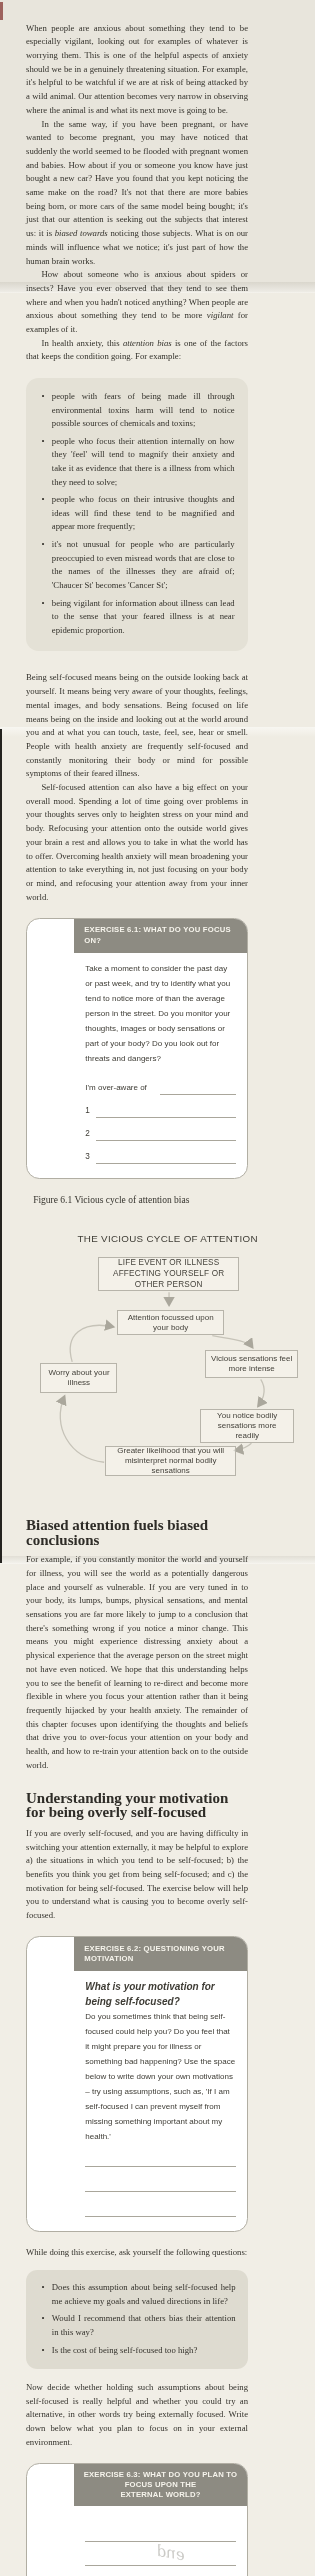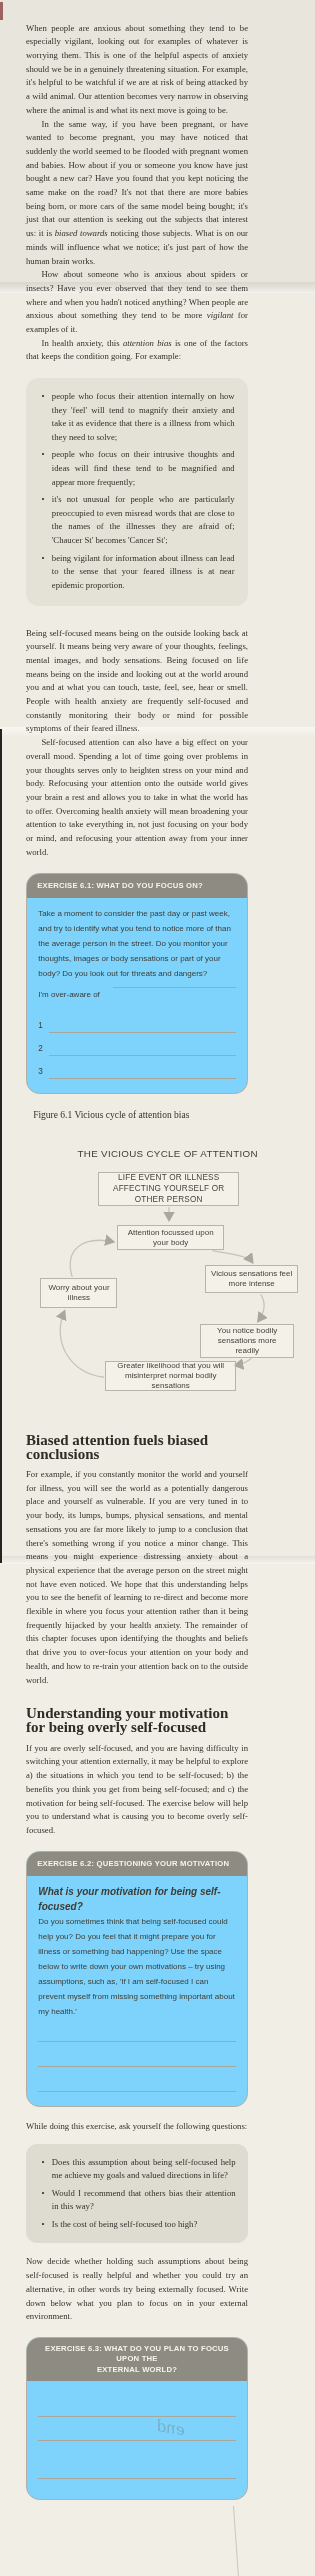--- a/index.html
+++ b/index.html
@@ -29,28 +29,28 @@
         padding:12.4px 13.4px 13.4px 12.4px;margin:13.4px 0 20.6px 0;}
   .greybox ul, .qbox ul{list-style:none;margin:0;padding:0;}
   .greybox li, .qbox li{position:relative;padding-left:13.4px;font-size:8.7px;line-height:13.6px;text-align:justify;}
   .greybox li::before, .qbox li::before{content:"\2022";position:absolute;left:3.1px;top:0;}
   .greybox li + li, .qbox li + li{margin-top:4.1px;}
   .qbox{width:222px;box-sizing:border-box;border-radius:11.3px;background:#dedbd0;
         padding:11.3px 12.4px;margin:10.3px 0 12.4px 0;}
 
   
   .exbox{width:222px;box-sizing:border-box;border:1px solid #b1aea3;border-radius:13.4px;
-        overflow:hidden;background:#7dd3fc;margin:13.4px 0 13.4px 0;}
+        overflow:hidden;background:#ffffff;margin:13.4px 0 13.4px 0;padding-left:47px;}
   .exband{background:#8d8b82;color:#f6f4ec;font-family:"Liberation Sans","DejaVu Sans",sans-serif;
         font-weight:bold;font-size:7.7px;line-height:10.3px;letter-spacing:0.2px;padding:6.7px 10.3px;}
   .exband.center{text-align:center;padding:5.7px 8.2px;}
   .exbody{padding:8.2px 11.3px 14.4px;font-family:"Liberation Sans","DejaVu Sans",sans-serif;
         font-size:8px;line-height:15px;color:#3e3c35;position:relative;}
   .exq{font-weight:bold;font-size:10px;font-style:italic;}
-  .promptrow{display:flex;align-items:flex-start;gap:13px;height:23px;margin-top:6.2px;}
+  .promptrow{display:flex;align-items:flex-end;gap:13px;height:23px;margin-top:6.2px;}
   .promptrow .lbl{white-space:nowrap;}
   .ln{flex:1;border-bottom:0.8px solid #a9a69b;}
   .numrow{display:flex;align-items:flex-end;gap:6.2px;height:23px;}
   .numrow .n{font-size:8.2px;}
   .rule{border-bottom:0.8px solid #a9a69b;}
   .ghost{position:absolute;right:62px;top:40px;font-size:15.5px;font-style:italic;
         color:rgba(110,105,95,0.35);transform:scaleX(-1) rotate(-10deg);
         font-family:"DejaVu Serif",serif;}
 
   .figcaption{margin:15.5px 0 0 7.2px;font-size:9.5px;width:227px;}
@@ -84,20 +84,21 @@
     <p class="body">When people are anxious about something they tend to be especially vigilant, looking out for examples of whatever is worrying them. This is one of the helpful aspects of anxiety should we be in a genuinely threatening situation. For example, it's helpful to be watchful if we are at risk of being attacked by a wild animal. Our attention becomes very narrow in observing where the animal is and what its next move is going to be.</p>
 
     <p class="body indent"><span>In the same way, if you have been pregnant, or have wanted to become pregnant, you may have noticed that suddenly the world seemed to be flooded with pregnant women and babies. How about if you or someone you know have just bought a new car? Have you found that you kept noticing the same make on the road? It's not that there are more babies being born, or more cars of the same model being bought; it's just that our attention is seeking out the subjects that interest us: it is </span><em>biased towards</em><span> noticing those subjects. What is on our minds will influence what we notice; it's just part of how the human brain works.</span></p>
 
     <p class="body indent"><span>How about someone who is anxious about spiders or insects? Have you ever observed that they tend to see them where and when you hadn't noticed anything? When people are anxious about something they tend to be more </span><em>vigilant</em><span> for examples of it.</span></p>
 
     <p class="body indent"><span>In health anxiety, this </span><em>attention bias</em><span> is one of the factors that keeps the condition going. For example:</span></p>
 
     <div class="greybox">
       <ul>
+        <li>people with fears of being made ill through environmental toxins harm will tend to notice possible sources of chemicals and toxins;</li>
         <li>people who focus their attention internally on how they 'feel' will tend to magnify their anxiety and take it as evidence that there is a illness from which they need to solve;</li>
         <li>people who focus on their intrusive thoughts and ideas will find these tend to be magnified and appear more frequently;</li>
         <li>it's not unusual for people who are particularly preoccupied to even misread words that are close to the names of the illnesses they are afraid of; 'Chaucer St' becomes 'Cancer St';</li>
         <li>being vigilant for information about illness can lead to the sense that your feared illness is at near epidemic proportion.</li>
       </ul>
     </div>
 
     <p class="body">Being self-focused means being on the outside looking back at yourself. It means being very aware of your thoughts, feelings, mental images, and body sensations. Being focused on life means being on the inside and looking out at the world around you and at what you can touch, taste, feel, see, hear or smell. People with health anxiety are frequently self-focused and constantly monitoring their body or mind for possible symptoms of their feared illness.</p>
     <p class="body indent">Self-focused attention can also have a big effect on your overall mood. Spending a lot of time going over problems in your thoughts serves only to heighten stress on your mind and body. Refocusing your attention onto the outside world gives your brain a rest and allows you to take in what the world has to offer. Overcoming health anxiety will mean broadening your attention to take everything in, not just focusing on your body or mind, and refocusing your attention away from your inner world.</p>
 

